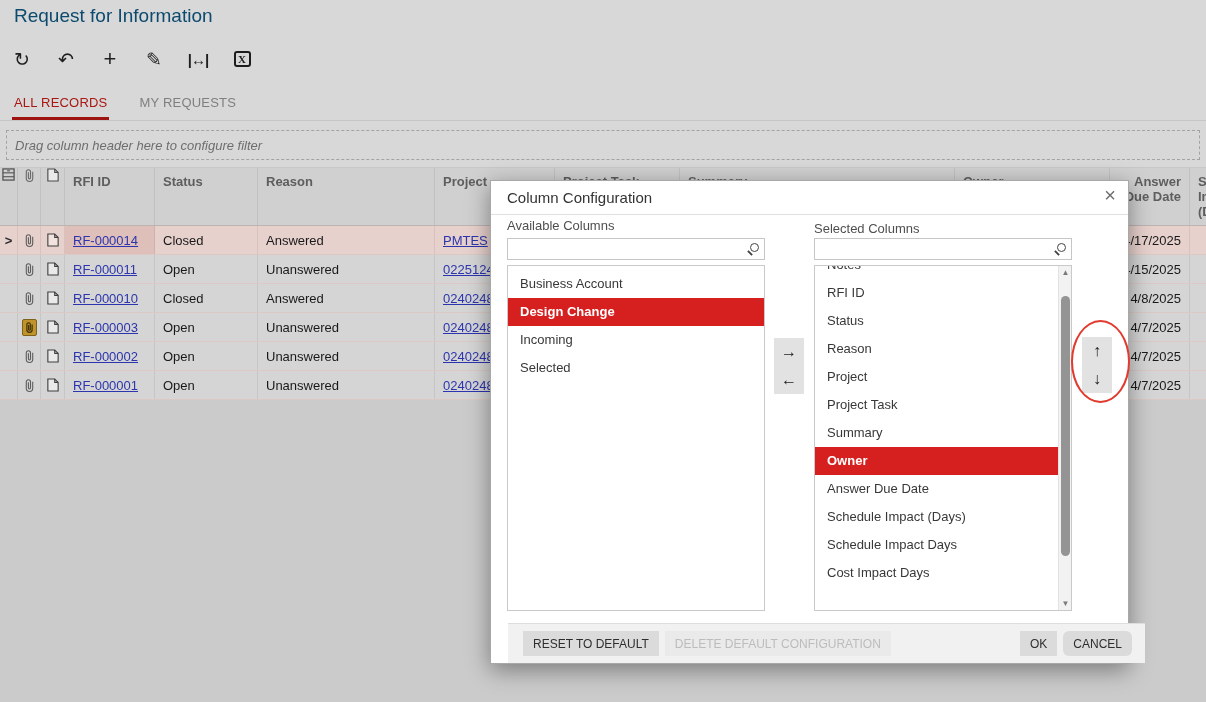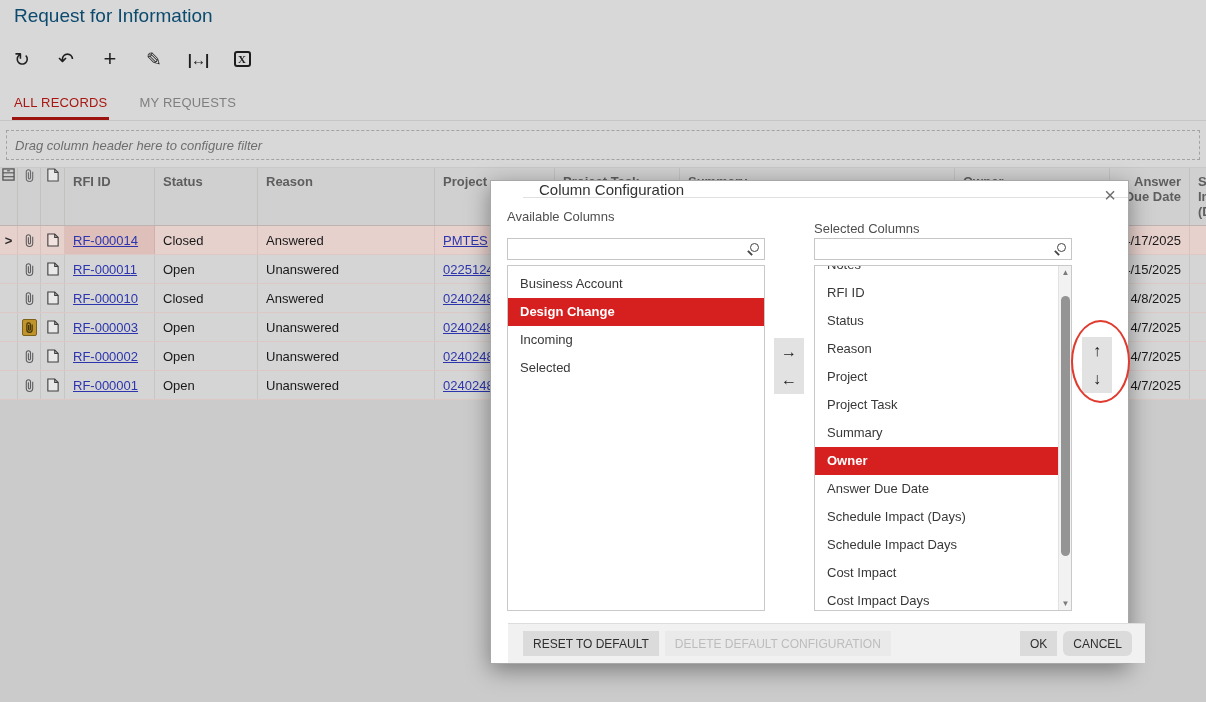--- a/index.html
+++ b/index.html
@@ -53,21 +53,21 @@
   .g-row.sel { background:#e7d1cd; }
   .g-row.sel .c.rfi { background:#debfba; }
   .g-row a { color:#2c35ad; text-decoration:underline; cursor:pointer; }
   .cur-marker { font-weight:700; color:#2a2a2a; font-size:13px; }
   .att-gold { background:#c1932b; border:1px solid #7d621a; border-radius:2px; padding:0 1px;
               display:flex; align-items:center; justify-content:center; height:17px; width:15px; }
 
   
   .modal { position:absolute; left:490px; top:180px; width:639px; height:484px; background:#ffffff;
            border:1px solid #a8a8a8; box-shadow:0 6px 22px rgba(0,0,0,0.40); z-index:50; }
-  .m-head { position:relative; height:17px; border-bottom:1px solid #e0e0e0; display:flex; align-items:center;margin-left:32px; }
+  .m-head { position:relative; height:34px; border-bottom:1px solid #e0e0e0; display:flex; align-items:center; }
   .m-title { font-size:15px; color:#333; margin-left:16px; }
   .m-close { position:absolute; right:12px; top:4px; font-size:20px; color:#6e6e6e; background:none;
              border:none; cursor:pointer; line-height:1; }
   .m-label { position:absolute; font-size:13px; color:#4f4f4f; }
   .m-input { position:absolute; width:258px; height:22px; border:1px solid #c6c6c6; background:#fff;
              font-size:13px; padding:0 22px 0 6px; color:#333; }
   .mag { position:absolute; width:12px; height:12px; }
   .mag::before { content:''; position:absolute; right:0; top:0; width:7px; height:7px;
                  border:1.5px solid #444; border-radius:50%; }
   .mag::after { content:''; position:absolute; left:0px; bottom:1px; width:6px; height:2px;
@@ -346,21 +346,21 @@
       <div class="c sched"></div>
     </div>
   </div>
 
   <div class="modal">
     <div class="m-head">
       <span class="m-title">Column Configuration</span>
       <button class="m-close">×</button>
     </div>
 
-    <span class="m-label" style="left:16px; top:28px;">Available Columns</span>
+    <span class="m-label" style="left:16px; top:37px;">Available Columns</span>
     <span class="m-label" style="left:323px; top:40px;">Selected Columns</span>
 
     <input class="m-input" style="left: 16px; top: 57px;" value="">
     <span class="mag" style="left:256px; top:62px;"></span>
     <input class="m-input" style="left: 323px; top: 57px;" value="">
     <span class="mag" style="left:563px; top:62px;"></span>
 
     <div class="m-list" style="left:16px; top:84px;">
       <div class="list-inner-left">
         <div class="li">Business Account</div>
@@ -383,21 +383,20 @@
         <div class="li">RFI ID</div>
         <div class="li">Status</div>
         <div class="li">Reason</div>
         <div class="li">Project</div>
         <div class="li">Project Task</div>
         <div class="li">Summary</div>
         <div class="li sel">Owner</div>
         <div class="li">Answer Due Date</div>
         <div class="li">Schedule Impact (Days)</div>
         <div class="li">Schedule Impact Days</div>
-        <div class="li">Cost Impact</div>
         <div class="li">Cost Impact Days</div>
       </div>
       <div class="sb">
         <div class="sb-arrow sb-up">▲</div>
         <div class="sb-thumb"></div>
         <div class="sb-arrow sb-down">▼</div>
       </div>
     </div>
 
     <button class="mv-btn" style="left:591px; top:156px;">

